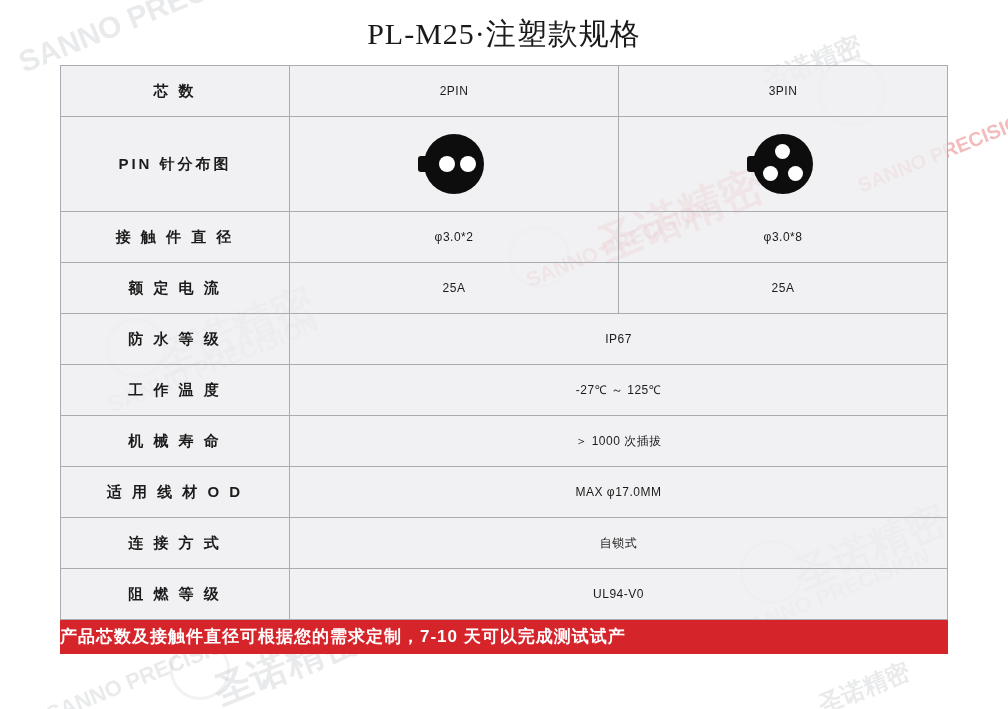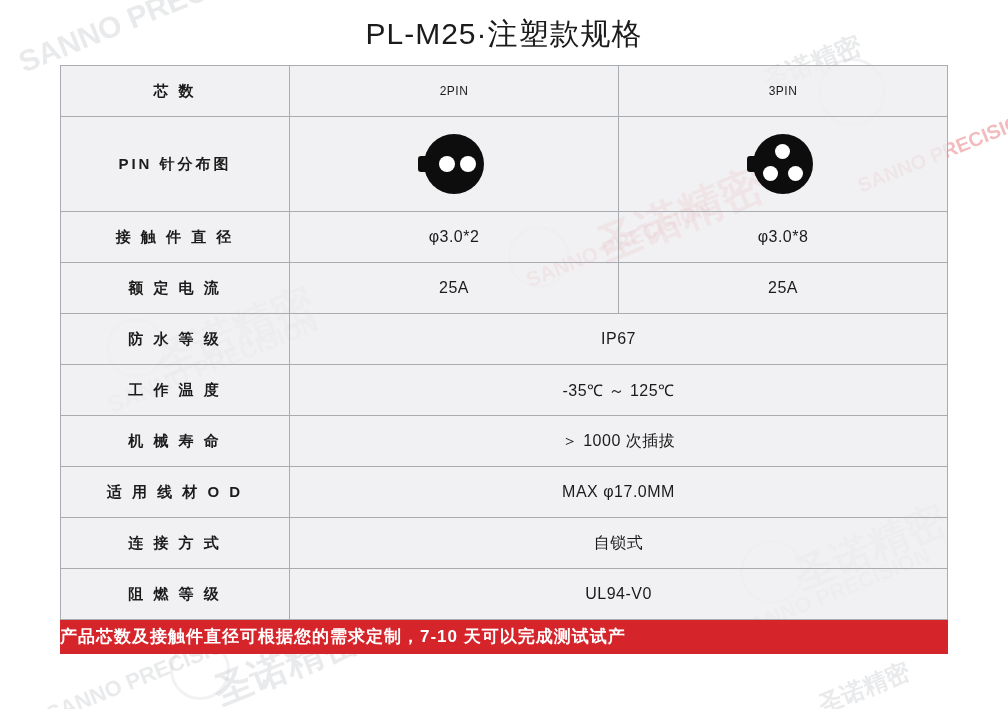--- a/index.html
+++ b/index.html
@@ -40,21 +40,21 @@
   
   .title {
     position: relative;
     z-index: 2;
     text-align: center;
     font-size: 30px;
     color: #1b1b1b;
     letter-spacing: 1px;
     padding-top: 14px;
     padding-bottom: 10px;
-    font-family: Liberation Sans, sans-serif;
+    font-family: Liberation Serif, serif;
   }
 
   
   .table-wrap {
     position: relative;
     z-index: 2;
     margin: 0 60px;
   }
   table.spec {
     width: 888px;
@@ -70,21 +70,21 @@
   }
   td.label {
     width: 216px;
     font-size: 15px;
     font-weight: bold;
     letter-spacing: 3px;
     height: 48px;
     padding: 0 6px;
   }
   td.val {
-    font-size: 16px;
+    font-size: 12px;
     letter-spacing: 0.5px;
     height: 48px;
   }
   tr.pinrow td { height: 92px; }
   tr.headrow td.val { font-size: 12px; }
 
   
   .pin-d {
     position: relative;
     width: 72px;
@@ -207,21 +207,21 @@
     </tr>
 
 
     <tr>
       <td class="label">防 水 等 级</td>
       <td class="val" colspan="2">IP67</td>
     </tr>
 
     <tr>
       <td class="label">工 作 温 度</td>
-      <td class="val" colspan="2">-35℃ ～ 125℃</td>
+      <td class="val" colspan="2">-27℃ ～ 125℃</td>
     </tr>
 
     <tr>
       <td class="label">机 械 寿 命</td>
       <td class="val" colspan="2">＞ 1000 次插拔</td>
     </tr>
 
     <tr>
       <td class="label">适 用 线 材 O D</td>
       <td class="val" colspan="2">MAX φ17.0MM</td>

